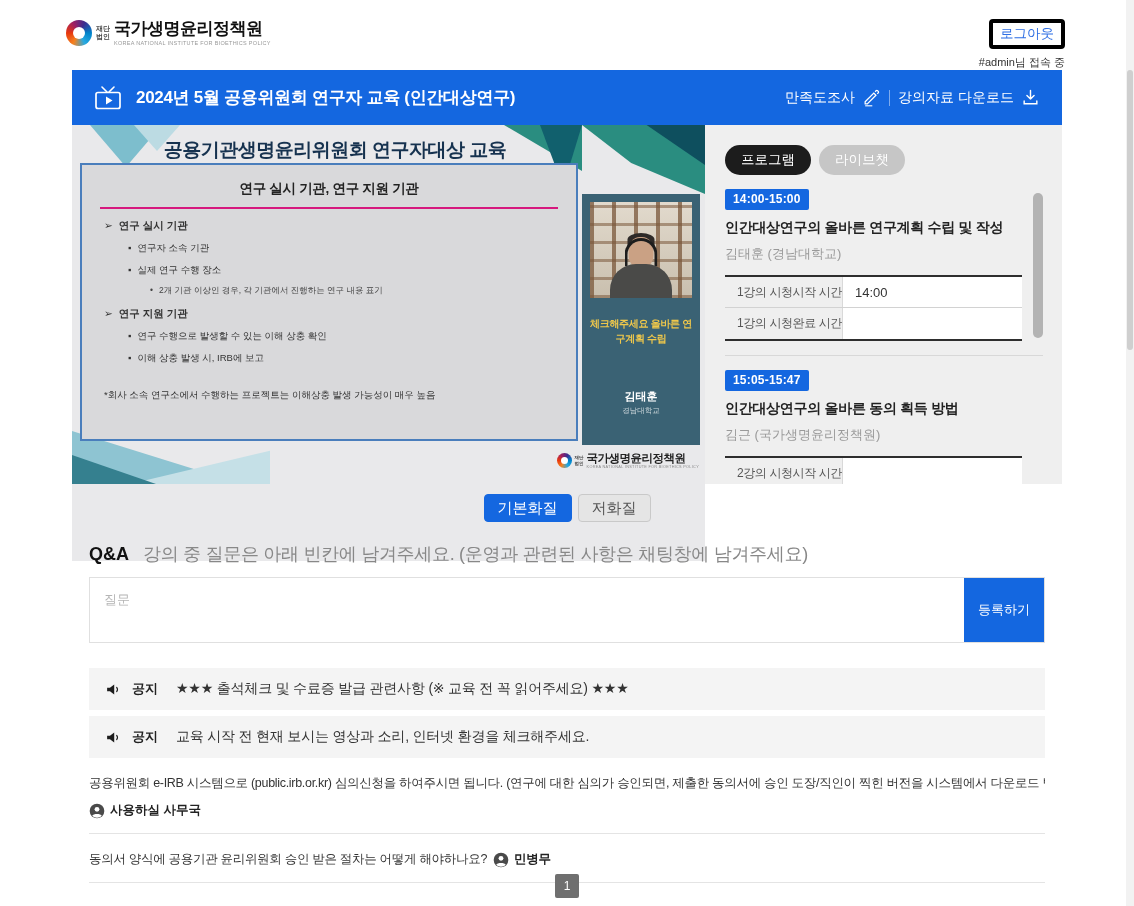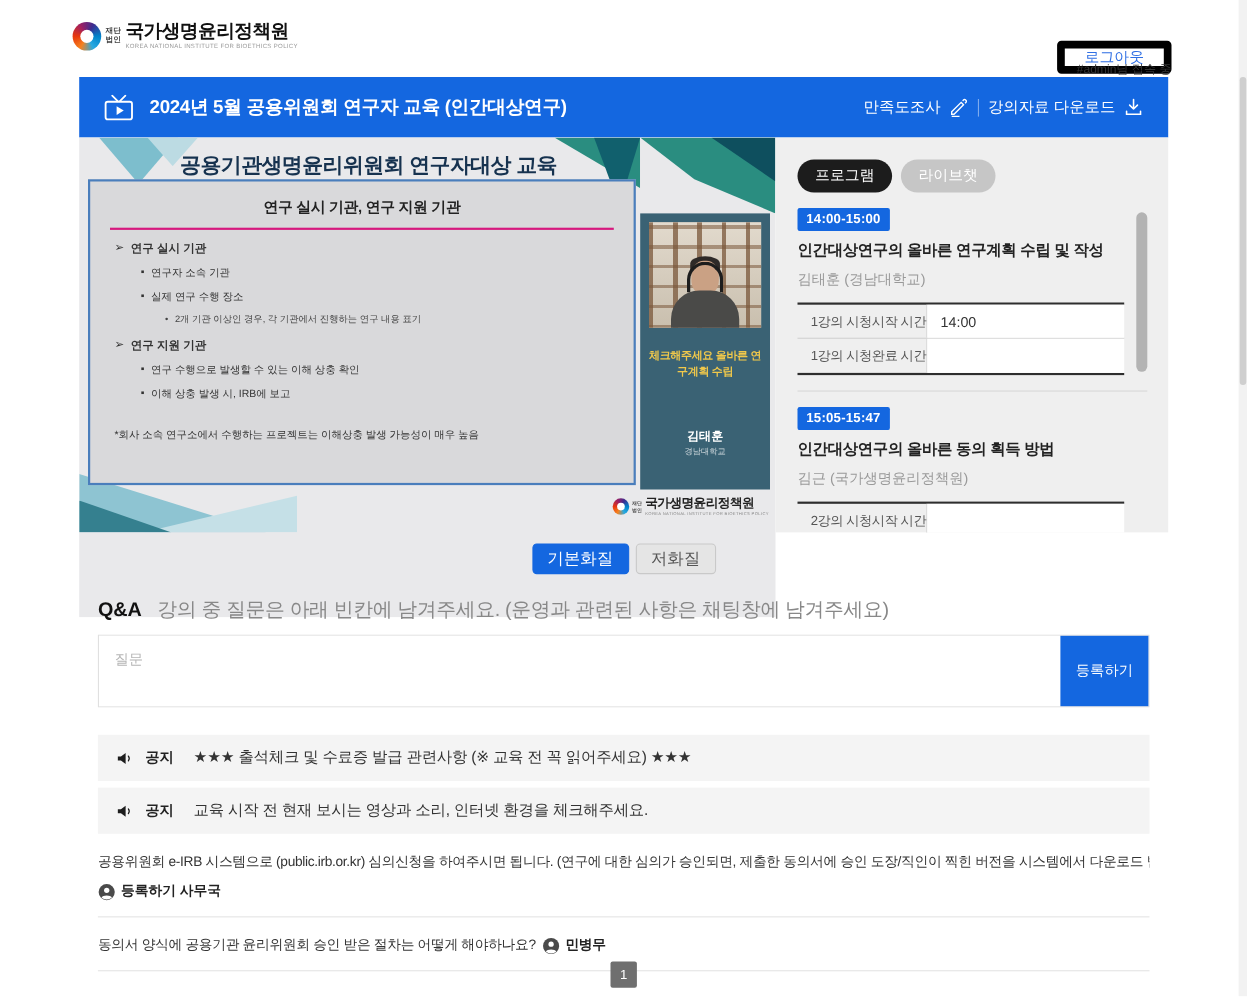--- a/index.html
+++ b/index.html
@@ -8,22 +8,22 @@
 
   
   .top-header { position:absolute; left:0; top:0; width:1134px; height:70px; background:#fff; }
   .logo { position:absolute; left:66px; top:20px; display:flex; align-items:center; gap:4px; }
   .logo-circle { width:26px; height:26px; border-radius:50%; position:relative; flex:0 0 auto;
     background:conic-gradient(from 210deg,#f5821f,#e8380d,#9e1f63,#3b2d90,#0083ca,#27a9e1,#f5821f); }
   .logo-circle::after { content:""; position:absolute; left:7px; top:7px; width:12px; height:12px; border-radius:50%; background:#fff; }
   .logo-prefix { font-size:7px; line-height:1.15; color:#444; font-weight:bold; white-space:pre-line; }
   .logo-kr { font-size:17px; font-weight:800; color:#111; letter-spacing:-0.5px; line-height:1.05; }
   .logo-en { font-size:5.5px; color:#999; letter-spacing:0.3px; margin-top:2px; }
-  .logout-btn { position:absolute; right:69px; top:37px; width:104px; height:30px; background:#fff;
-    border:7px solid #000000; border-radius:4px; color:#2f6fe4; font-size:13.5px; display:flex; align-items:center; justify-content:center; cursor:pointer; }
+  .logout-btn { position:absolute; right:69px; top:19px; width:76px; height:30px; background:#fff;
+    border:4px solid #000000; border-radius:4px; color:#2f6fe4; font-size:13.5px; display:flex; align-items:center; justify-content:center; cursor:pointer; }
   .admin-status { position:absolute; right:69px; top:55px; font-size:11px; color:#333; }
 
   
   .title-bar { position:absolute; left:72px; top:70px; width:990px; height:55px; background:#1467e0;
     display:flex; align-items:center; padding:0 22px; color:#fff; }
   .tb-icon { width:28px; height:24px; flex:0 0 auto; }
   .tb-title { font-size:17px; font-weight:bold; margin-left:14px; letter-spacing:-0.3px; }
   .tb-right { margin-left:auto; display:flex; align-items:center; }
   .tb-action { display:flex; align-items:center; gap:7px; font-size:14px; cursor:pointer; }
   .tb-divider { width:1px; height:16px; background:rgba(255,255,255,0.45); margin:0 8px; }
@@ -334,21 +334,21 @@
     <div class="post-text">
       <span>공용위원회 e-IRB 시스템으로 (public.irb.or.kr) 심의신청을 하여주시면 됩니다. (연구에 대한 심의가 승인되면, 제출한 동의서에 승인 도장/직인이 찍힌 버전을 시스템에서 다운로드 받아 사용하실 수 있습니다.)</span>
 
     </div>
     <div class="post-author-row author-chip">
       <svg class="author-icon" viewBox="0 0 24 24">
         <circle cx="12" cy="12" r="11" fill="#4a4a4a"></circle>
         <circle cx="12" cy="9.5" r="3.6" fill="#fff"></circle>
         <path d="M4.8 19.5c1.6-3.8 12.8-3.8 14.4 0a11 11 0 01-14.4 0z" fill="#fff"></path>
       </svg>
-      <span class="author-name">등록하기 사무국</span>
+      <span class="author-name">사용하실 사무국</span>
     </div>
   </div>
 
   <div class="post">
     <div class="post-text">
       <span>동의서 양식에 공용기관 윤리위원회 승인 받은 절차는 어떻게 해야하나요?</span>
       <span class="author-chip inline-author">
         <svg class="author-icon" viewBox="0 0 24 24">
           <circle cx="12" cy="12" r="11" fill="#4a4a4a"></circle>
           <circle cx="12" cy="9.5" r="3.6" fill="#fff"></circle>

